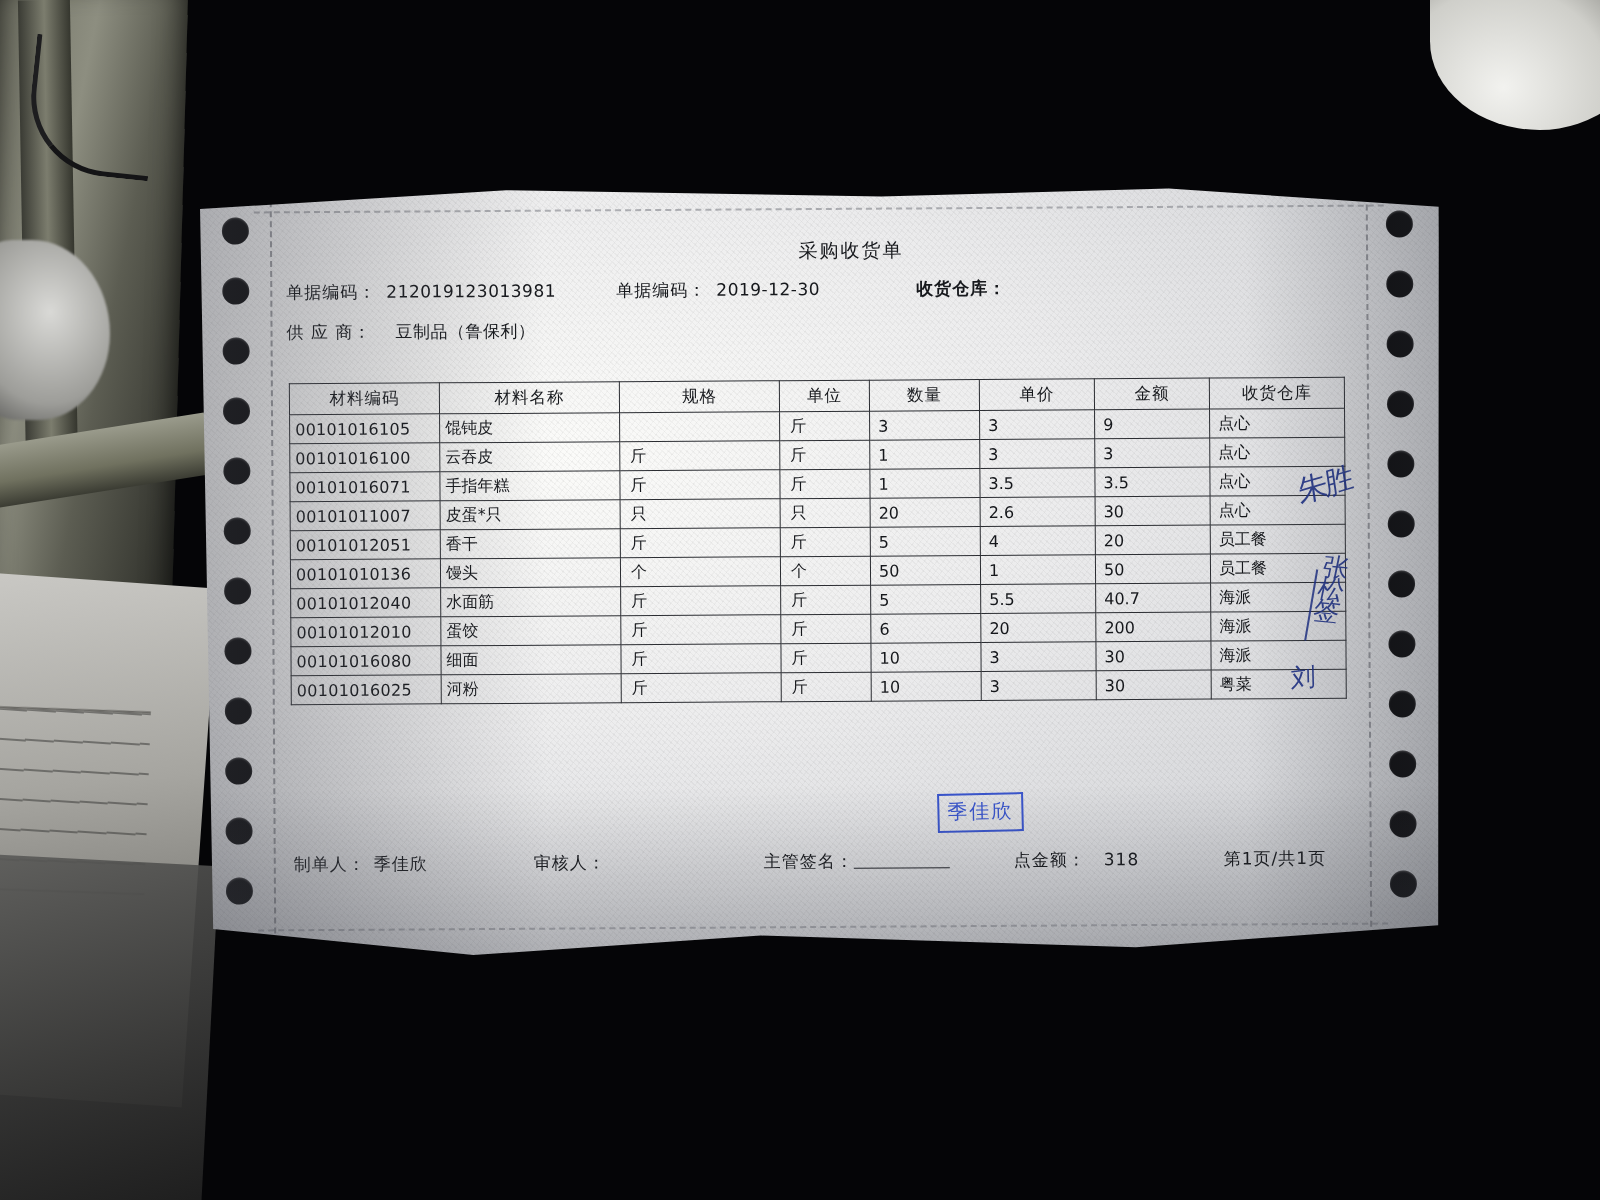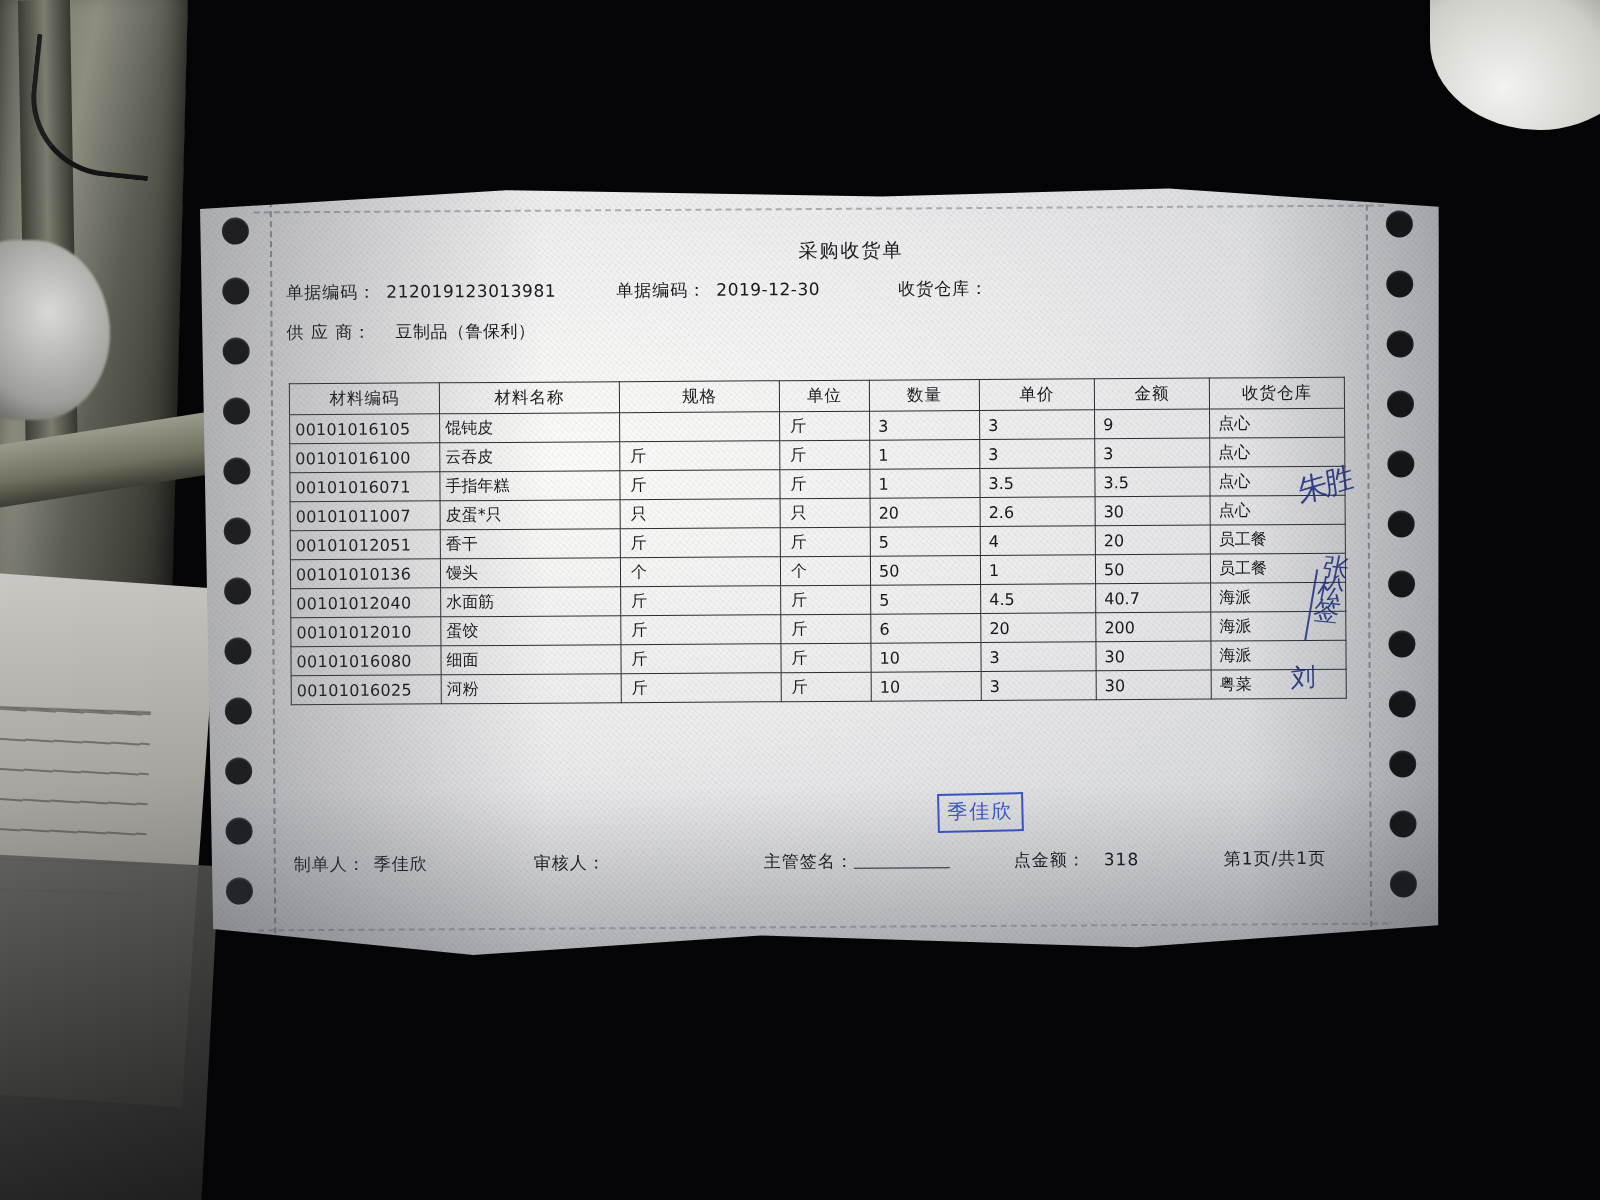--- a/index.html
+++ b/index.html
@@ -371,21 +371,21 @@
 
         <div id="doc-title">采购收货单</div>
 
         <div class="meta-row" style="margin-top:14px;">
           <span class="meta-cell" style="left:0px;">
             <span class="lbl">单据编码：</span><span class="meta-val">212019123013981</span>
           </span>
           <span class="meta-cell" style="left:330px;">
             <span class="lbl">单据编码：</span><span class="meta-val">2019-12-30</span>
           </span>
-          <span class="meta-cell" style="left:612px;">
+          <span class="meta-cell" style="left:630px;font-weight:bold;">
             <span class="lbl">收货仓库：</span><span class="meta-val"></span>
           </span>
         </div>
 
         <div class="meta-row" style="margin-top:6px;">
           <span class="meta-cell" style="left:0px;">
             <span class="lbl">供 应 商：</span><span class="meta-val" style="margin-left:24px;">豆制品（鲁保利）</span>
           </span>
         </div>
 
@@ -472,21 +472,21 @@
               <td class="c-price">1</td>
               <td class="c-amt">50</td>
               <td class="c-wh">员工餐</td>
             </tr>
             <tr>
               <td class="c-code">00101012040</td>
               <td class="c-name">水面筋</td>
               <td class="c-spec">斤</td>
               <td class="c-unit">斤</td>
               <td class="c-qty">5</td>
-              <td class="c-price">4.5</td>
+              <td class="c-price">5.5</td>
               <td class="c-amt">40.7</td>
               <td class="c-wh">海派</td>
             </tr>
             <tr>
               <td class="c-code">00101012010</td>
               <td class="c-name">蛋饺</td>
               <td class="c-spec">斤</td>
               <td class="c-unit">斤</td>
               <td class="c-qty">6</td>
               <td class="c-price">20</td>

